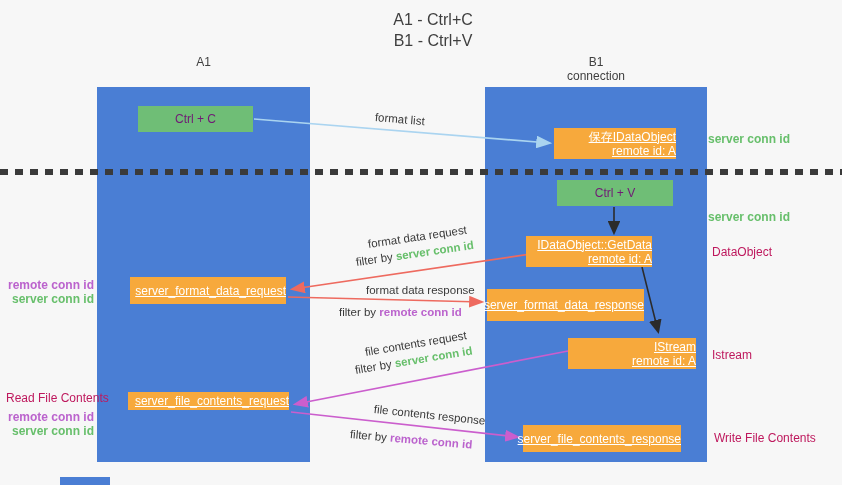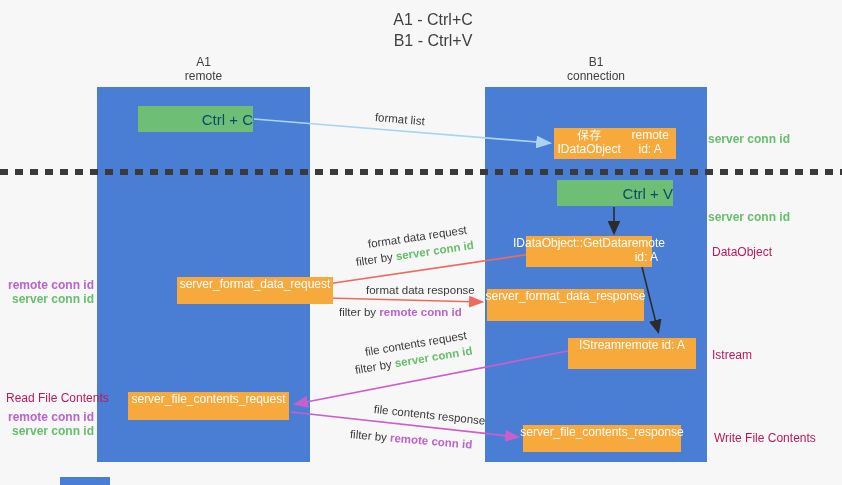--- a/index.html
+++ b/index.html
@@ -9,27 +9,28 @@
   }
   #arrows{position:absolute;left:0;top:0;width:842px;height:485px;pointer-events:none;}
   .abs{position:absolute;}
   .title{
     left:12px;top:9px;width:842px;text-align:center;
     font-size:16px;line-height:21px;color:#3f3f3f;
   }
   .col{background:#4a7ed4;}
   .col-header{font-size:12px;line-height:14px;text-align:center;color:#3f3f3f;}
   .btn{
-    background:#6fbe76;color:#0c4a6e;font-size:15px;
-    display:flex;align-items:center;justify-content:flex-end;
+    background:#6fbe76;color:#701a75;font-size:12px;
+    display:flex;align-items:center;justify-content:center;
   }
   .obox{
     background:#f7a93c;color:#fff;font-size:12px;line-height:14px;
-    display:flex;align-items:flex-start;justify-content:center;
+    display:flex;flex-direction:column;align-items:flex-end;justify-content:center;
     text-align:center;
+    text-decoration:underline;
   }
   .lbl{font-size:11.5px;color:#3a3a3a;white-space:nowrap;}
   .side{font-size:12px;color:#be185d;white-space:nowrap;}
   .green{color:#67bf6b;font-weight:bold;}
   .purple{color:#bb63cd;font-weight:bold;}
   .conn-pair{width:94px;text-align:right;font-size:12px;line-height:14px;white-space:nowrap;}
   .rot{transform-origin:left center;}
   .frag{background:#4a7ed4;}
 </style>
 </head>
@@ -37,21 +38,20 @@
 
 <div id="canvas">
 
   <div class="abs title">
     <div>A1 - Ctrl+C</div>
     <div>B1 - Ctrl+V</div>
   </div>
 
   <div class="abs col-header" style="left:97px;top:55px;width:213px;">
     <div>A1</div>
-    <div>remote</div>
   </div>
   <div class="abs col-header" style="left:485px;top:55px;width:222px;">
     <div>B1</div>
     <div>connection</div>
   </div>
 
   <div class="abs col" style="left:97px;top:87px;width:213px;height:375px;"></div>
   <div class="abs col" style="left:485px;top:87px;width:222px;height:375px;"></div>
 
   <div class="abs frag" style="left:60px;top:477px;width:50px;height:8px;"></div>
@@ -92,34 +92,34 @@
 
   <div class="abs btn" style="left:557px;top:180px;width:116px;height:26px;">
     <span>Ctrl + V</span>
   </div>
 
   <div class="abs obox" style="left:526px;top:236px;width:126px;height:31px;">
     <div>IDataObject::GetData</div>
     <div>remote id: A</div>
   </div>
 
-  <div class="abs obox" style="left:130px;top:277px;width:156px;height:27px;margin-left:47px;">
+  <div class="abs obox" style="left:130px;top:277px;width:156px;height:27px;">
     <div>server_format_data_request</div>
   </div>
 
   <div class="abs obox" style="left:487px;top:289px;width:157px;height:32px;">
     <div>server_format_data_response</div>
   </div>
 
   <div class="abs obox" style="left:568px;top:338px;width:128px;height:31px;">
     <div>IStream</div>
     <div>remote id: A</div>
   </div>
 
-  <div class="abs obox" style="left:128px;top:392px;width:161px;height:28px;">
+  <div class="abs obox" style="left:128px;top:392px;width:161px;height:18px;">
     <div>server_file_contents_request</div>
   </div>
 
   <div class="abs obox" style="left:523px;top:425px;width:158px;height:27px;">
     <div>server_file_contents_response</div>
   </div>
 
   <div class="abs lbl rot" style="left:375px;top:111px;transform:rotate(4.8deg);">format list</div>
 
   <div class="abs lbl rot" style="left:368px;top:238px;transform:rotate(-8.3deg);">format data request</div>

